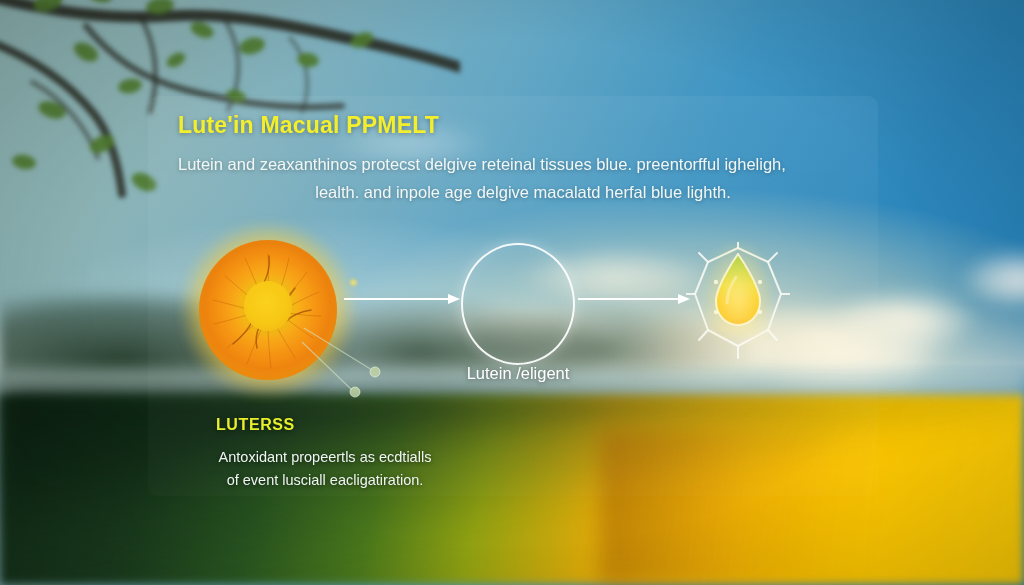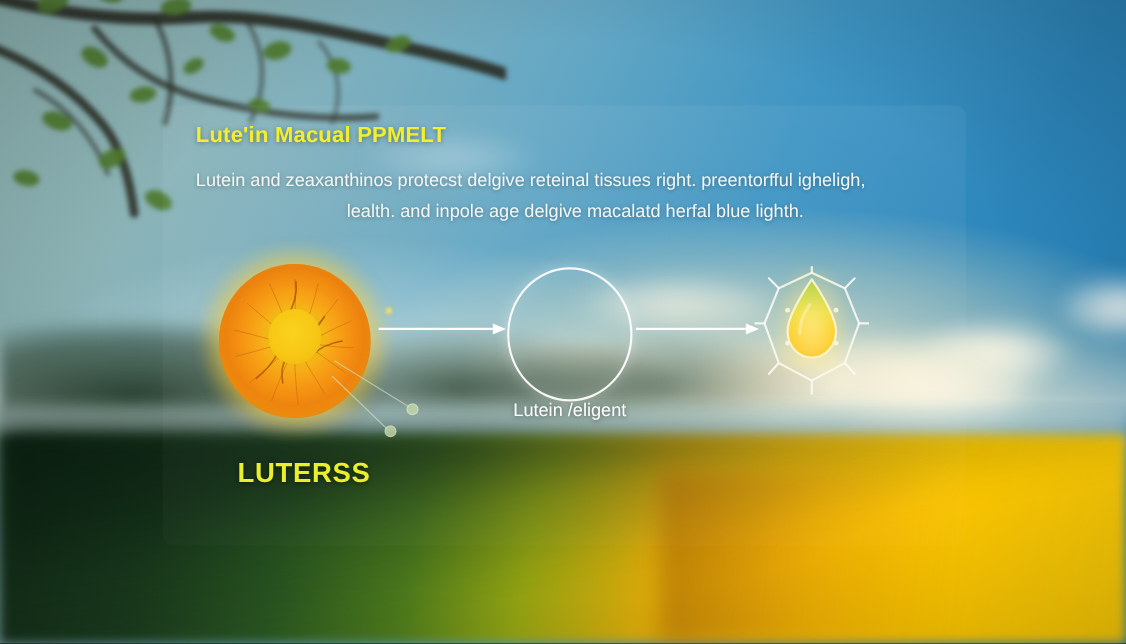--- a/index.html
+++ b/index.html
@@ -141,21 +141,21 @@
     height: 400px;
     border-radius: 10px;
     background: linear-gradient(to bottom, rgba(255,255,255,0.05), rgba(255,255,255,0.02));
   }
 
   
   .headline {
     position: absolute;
     left: 178px;
     top: 112px;
-    font-size: 20px;
+    font-size: 23px;
     font-weight: bold;
     letter-spacing: .2px;
     color: #f3ef2c;
     text-shadow: 0 1px 5px rgba(0,0,0,0.35);
     white-space: nowrap;
   }
 
   .subcopy {
     position: absolute;
     left: 178px;
@@ -166,21 +166,21 @@
     color: #f2f7f6;
     text-shadow: 0 1px 4px rgba(0,0,0,0.30);
   }
   .subcopy .l2 { display: block; text-align: center; }
 
   
   .kicker {
     position: absolute;
     left: 216px;
     top: 416px;
-    font-size: 25px;
+    font-size: 16px;
     font-weight: bold;
     letter-spacing: .6px;
     color: #e9f02b;
     text-shadow: 0 1px 5px rgba(0,0,0,0.5);
   }
   .kicker-copy {
     position: absolute;
     left: 160px;
     top: 446px;
     width: 330px;
@@ -346,21 +346,21 @@
       <ellipse cx="246" cy="110" rx="10" ry="6" transform="rotate(16 246 110)"></ellipse>
     </g>
   </svg>
 
   <div class="bg-layer bg-vignette"></div>
 
   <div class="panel"></div>
 
   <div class="headline">Lute'in Macual PPMELT</div>
   <div class="subcopy">
-    <span>Lutein and zeaxanthinos protecst delgive reteinal tissues right. preentorfful igheligh,</span>
+    <span>Lutein and zeaxanthinos protecst delgive reteinal tissues blue. preentorfful igheligh,</span>
     <span class="l2">lealth.                    and inpole age delgive macalatd herfal blue lighth.</span>
   </div>
 
   <div class="stage-row">
 
     <div class="eye">
       <div class="eye-glow"></div>
       <div class="eye-ball"></div>
       <svg class="eye-svg" viewBox="0 0 138 140">
         <g stroke="#c8650c" fill="none" stroke-width="0.9" opacity=".55" stroke-linecap="round">
@@ -452,14 +452,18 @@
     </div>
 
     <div class="cap cap-mid">
       <div class="cap-title">Lutein /eligent</div>
     </div>
 
 
   </div>
 
   <div class="kicker">LUTERSS</div>
+  <div class="kicker-copy">
+    <div>Antoxidant propeertls as ecdtialls</div>
+    <div>of event lusciall eacligatiration.</div>
+  </div>
 
 </div>
 
 </body></html>

